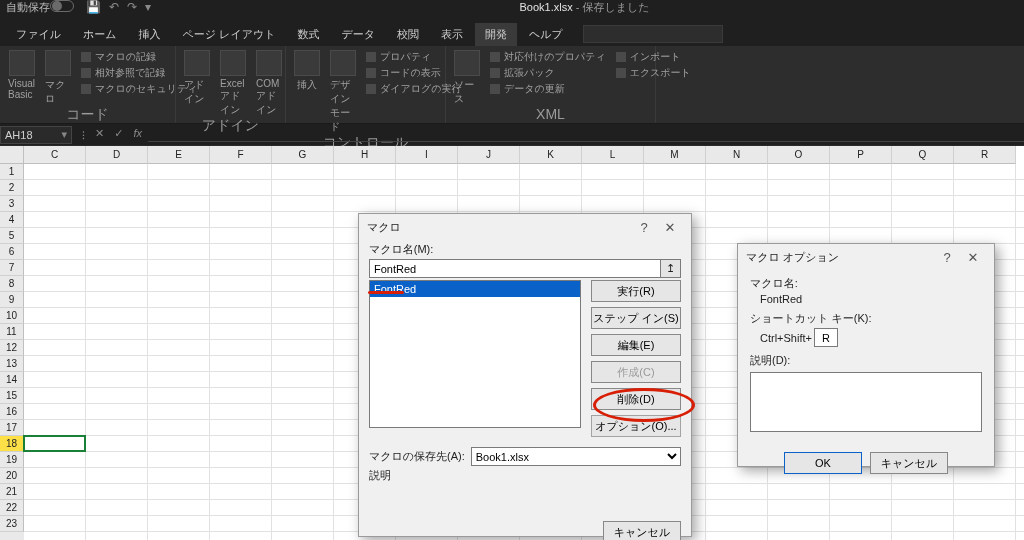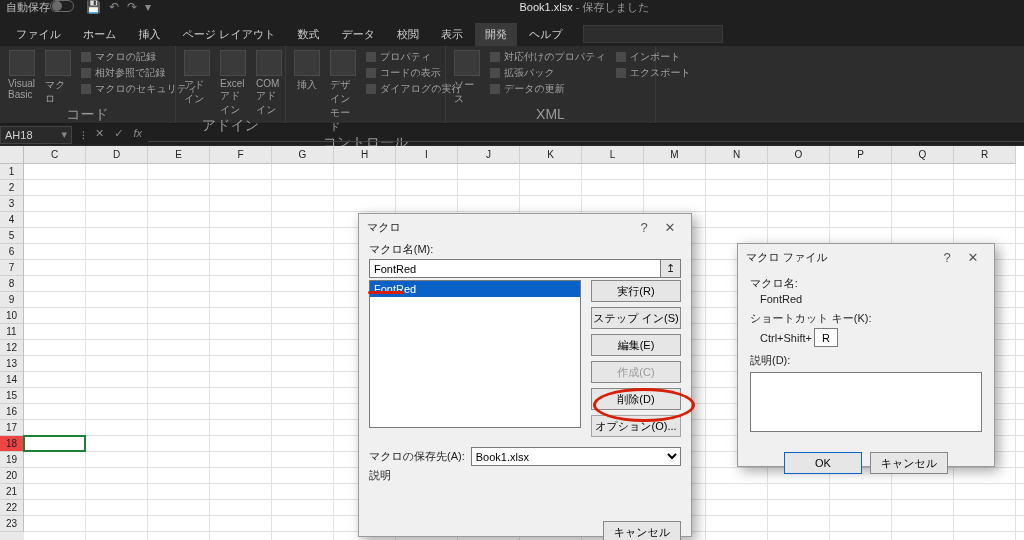--- a/index.html
+++ b/index.html
@@ -39,21 +39,21 @@
   .fbar .entry{ flex:1; border-bottom:1px solid #444; margin-left:6px; height:14px; }
 
   
   .grid-wrap{ position:relative; flex:1; }
   .col-headers{ display:flex; height:18px; font-size:10px; color:#222; }
   .rowhead-space{ width:24px; background:#e9e9e9; border-right:1px solid #bfbfbf; border-bottom:1px solid #bfbfbf;}
   .col-header{ width:62px; background:#e9e9e9; border-right:1px solid #d0d0d0; border-bottom:1px solid #bfbfbf; text-align:center; line-height:18px;}
   .grid-body{ display:flex; height: 376px; overflow:hidden;}
   .row-headers{ width:24px; background:#e9e9e9; display:flex; flex-direction:column; font-size:10px; color:#222;}
   .row-header{ height:16px; border-bottom:1px solid #d0d0d0; border-right:1px solid #bfbfbf; text-align:center; line-height:16px;}
-  .row-header.sel{ background:#ef4444; }
+  .row-header.sel{ background:#fde047; }
   .cells{ position:relative; flex:1; background:
      repeating-linear-gradient(to right, transparent 0 61px, #e1e1e1 61px 62px),
      repeating-linear-gradient(to bottom, transparent 0 15px, #e1e1e1 15px 16px),
      #fff;}
   .sel-cell{ position:absolute; left:0; top:272px; width:61px; height:15px; outline:2px solid #1a7f37; outline-offset:-1px; }
 
   
   .dialog{ position:absolute; background:#f0f0f0; border:1px solid #9a9a9a; box-shadow:4px 4px 12px rgba(0,0,0,.35); font-size:11px; color:#222;}
   .dialog .dlg-title{ height:26px; display:flex; align-items:center; padding:0 8px; font-size:11px; }
   .dialog .dlg-title .spacer{flex:1;}
@@ -340,21 +340,21 @@
     </div>
   </div>
 </div>
 
 <div class="annot-line" style="left:368px; top:291px; width:36px;"></div>
 <div class="annot" style="left:593px; top:388px; width:102px; height:34px;"></div>
 <div class="annot-line" style="left:783px; top:341px; width:44px;"></div>
 
 <div class="dialog opt-dlg">
   <div class="dlg-title">
-    <span>マクロ ファイル</span>
+    <span>マクロ オプション</span>
     <span class="spacer"></span>
     <span class="ctrl">?</span>
     <span class="ctrl">✕</span>
   </div>
   <div class="body">
     <label>マクロ名:</label>
     <div style="margin-left:10px">FontRed</div>
     <label style="margin-top:6px">ショートカット キー(K):</label>
     <div class="shortcut">
       <span>Ctrl+Shift+</span>

